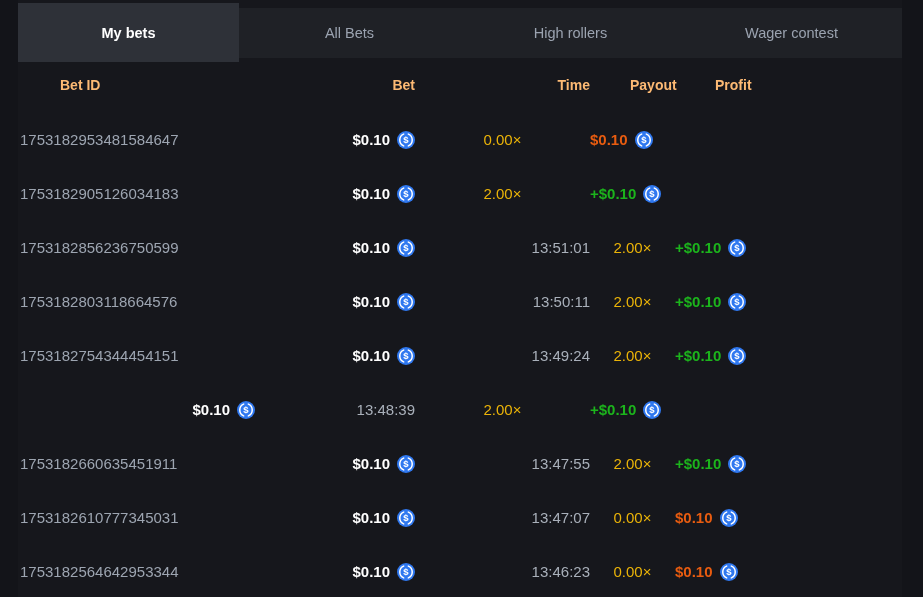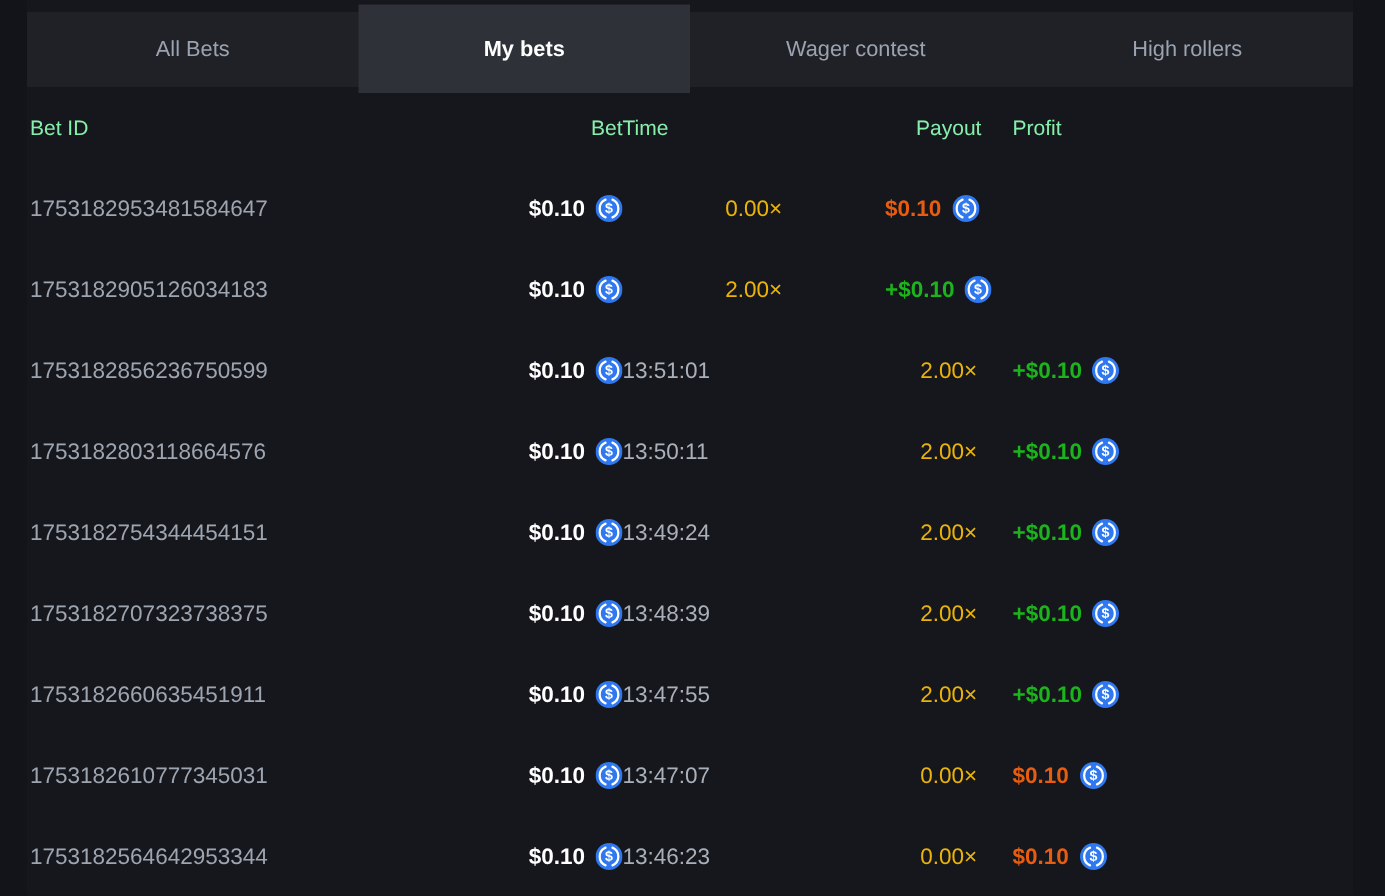--- a/index.html
+++ b/index.html
@@ -52,57 +52,58 @@
   }
   .trow {
     display: grid;
     grid-template-columns: 235px 160px 175px 85px 1fr;
     align-items: center;
     height: 54px;
   }
   .cell { font-size: 15px; }
   .cell.c-id     { text-align: left;   color: #9da5b1; }
   .cell.c-bet    { text-align: right; }
-  .cell.c-time   { text-align: left; color: #a9b0ba; }
+  .cell.c-time   { text-align: right; color: #a9b0ba; }
   .cell.c-payout { text-align: center; color: #eab308; }
   .cell.c-profit { text-align: left; }
   .thead .cell {
     font-size: 14px;
-    color: #86efac;
-    font-weight: 400;
+    color: #fdba74;
+    font-weight: 700;
+    margin-left: 40px;
   }
   .amt-wrap {
     display: inline-flex;
     align-items: center;
     gap: 7px;
     vertical-align: middle;
   }
   .amt { font-weight: 700; color: #ffffff; font-size: 15px; }
   .amt.win  { color: var(--win-color,  #1cb41c); }
   .amt.loss { color: var(--loss-color, #e85c10); }
   .coin { display: block; }
   .coin .coin-bg { fill: var(--coin-color, #2f78f0); }
 </style>
 </head>
 <body>
 
 <div class="content-col">
 
   <div class="tabs" id="tabs">
-      <button class="tab">
-    <span class="tab-label">All Bets</span>
-  </button>
       <button class="tab active">
     <span class="tab-label">My bets</span>
   </button>
       <button class="tab">
-    <span class="tab-label">Wager contest</span>
+    <span class="tab-label">All Bets</span>
   </button>
       <button class="tab">
     <span class="tab-label">High rollers</span>
+  </button>
+      <button class="tab">
+    <span class="tab-label">Wager contest</span>
   </button>
     </div>
 
   <div class="table">
     <div class="trow thead">
       <div class="cell c-id">Bet ID</div>
       <div class="cell c-bet">Bet</div>
       <div class="cell c-time">Time</div>
       <div class="cell c-payout">Payout</div>
       <div class="cell c-profit">Profit</div>
@@ -235,21 +236,20 @@
         <svg class="coin" width="18" height="18" viewBox="0 0 18 18">
           <circle class="coin-bg" cx="9" cy="9" r="9"></circle>
           <path d="M6.7 3.1 A6.4 6.4 0 0 0 6.7 14.9" stroke="#ffffff" stroke-width="1.5" fill="none" stroke-linecap="round"></path>
           <path d="M11.3 3.1 A6.4 6.4 0 0 1 11.3 14.9" stroke="#ffffff" stroke-width="1.5" fill="none" stroke-linecap="round"></path>
           <text x="9" y="12.3" font-size="9.5" font-weight="bold" fill="#ffffff" text-anchor="middle" font-family="Liberation Sans, sans-serif">$</text>
         </svg>
       </span>
     </div>
   </div>
         <div class="trow">
-    <div class="cell c-id">1753182707323738375</div>
     <div class="cell c-bet">
       <span class="amt-wrap">
         <span class="amt">$0.10</span>
         <svg class="coin" width="18" height="18" viewBox="0 0 18 18">
           <circle class="coin-bg" cx="9" cy="9" r="9"></circle>
           <path d="M6.7 3.1 A6.4 6.4 0 0 0 6.7 14.9" stroke="#ffffff" stroke-width="1.5" fill="none" stroke-linecap="round"></path>
           <path d="M11.3 3.1 A6.4 6.4 0 0 1 11.3 14.9" stroke="#ffffff" stroke-width="1.5" fill="none" stroke-linecap="round"></path>
           <text x="9" y="12.3" font-size="9.5" font-weight="bold" fill="#ffffff" text-anchor="middle" font-family="Liberation Sans, sans-serif">$</text>
         </svg>
       </span>

